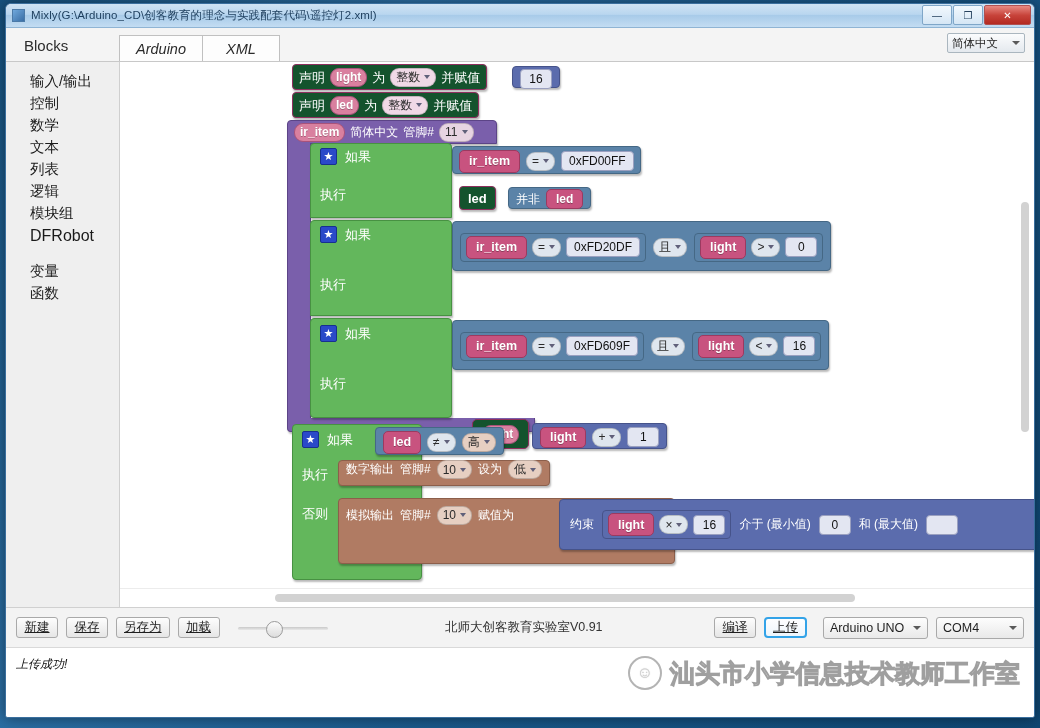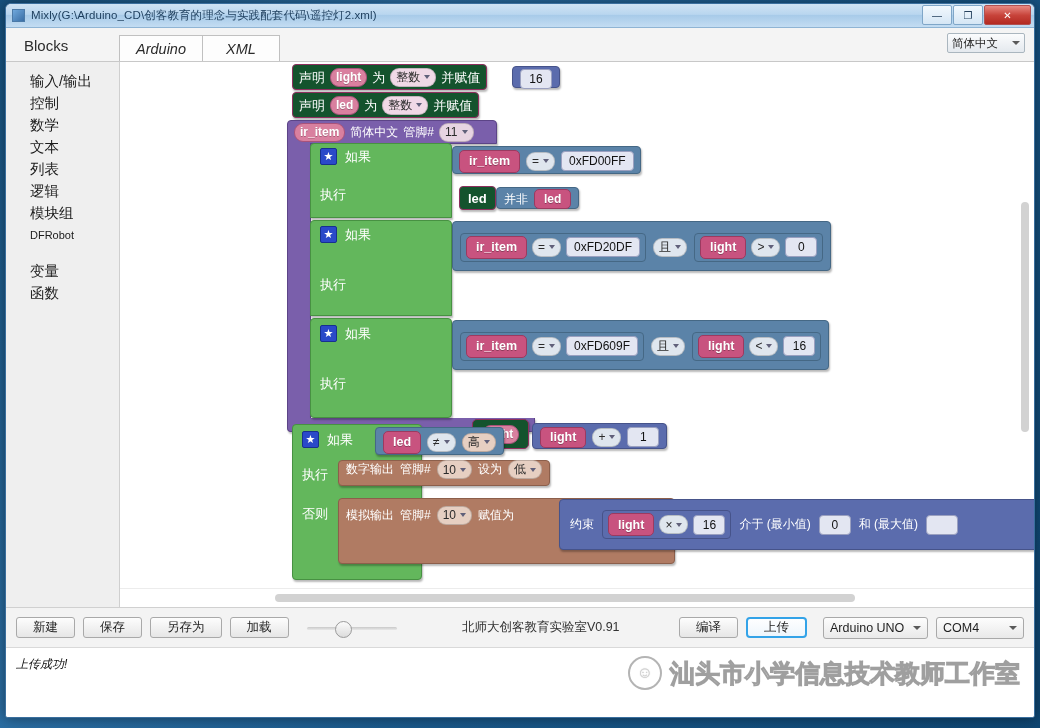--- a/index.html
+++ b/index.html
@@ -58,21 +58,21 @@
   .caret{width:0;height:0;border-left:4px solid transparent;border-right:4px solid transparent;
     border-top:4px solid #5a5a5a;}
 
   
   #body{display:flex;height:545px;background:#fff;}
   #sidebar{
     width:114px;background:#efefef;border-right:1px solid #cfcfcf;
     padding-top:8px;box-sizing:border-box;flex:none;
   }
   .cat{font-size:14.5px;color:#1a1a1a;padding:1.5px 0 1.5px 24px;line-height:19px;white-space:nowrap;}
-  .cat.latin{font-size:11px;}
+  .cat.latin{font-size:16px;}
   .cat-gap{height:14px;}
 
   #canvas{flex:1;position:relative;background:#ffffff;overflow:hidden;}
 
   
   #vscroll{position:absolute;right:5px;top:140px;width:8px;height:230px;
     background:#d2d2d2;border-radius:4px;}
   #hscroll{position:absolute;left:155px;bottom:5px;height:8px;width:580px;
     background:#d2d2d2;border-radius:4px;}
   #canvas-hr{position:absolute;left:0;right:0;bottom:18px;height:1px;background:#ececec;}
@@ -141,25 +141,26 @@
     width:15px;height:15px;background:#2a49c9;border:1px solid #17308f;border-radius:2px;
     display:flex;align-items:center;justify-content:center;color:#fff;font-size:11px;line-height:11px;
   }
 
   
   #toolbar{
     height:40px;background:#f3f3f3;border-top:1px solid #d0d0d0;
     display:flex;align-items:center;padding:0 10px;box-sizing:border-box;position:relative;
   }
   .tbtn{
-    height:21px;min-width:42px;padding:0 16px;margin-right:8px;
+    height:21px;min-width:42px;padding:0 7px;margin-right:8px;
     border:1px solid #a9a9a9;border-radius:3px;
     background:linear-gradient(to bottom,#fdfdfd,#e6e6e6);
     font-size:12.5px;color:#1f1f1f;display:flex;align-items:center;justify-content:center;
     box-sizing:border-box;
+    text-decoration:underline;
   }
   .tbtn.hl{border:2px solid #33a3e8;border-radius:4px;background:linear-gradient(to bottom,#fefeff,#eef6fc);}
   #slider{width:90px;height:14px;margin:0 6px 0 10px;position:relative;}
   #slider .track{position:absolute;top:6px;left:0;right:0;height:3px;
     background:linear-gradient(to bottom,#c9c9c9,#e8e8e8);border-radius:2px;}
   #slider .knob{position:absolute;left:28px;top:0;width:15px;height:15px;border-radius:50%;
     background:linear-gradient(to bottom,#fbfbfb,#dcdcdc);border:1px solid #9a9a9a;}
   #version{flex:1;text-align:center;font-size:12.5px;color:#333;}
   .tsel{
     height:22px;min-width:105px;margin-left:8px;padding:0 6px;
@@ -294,21 +295,21 @@
           </span>
           <span class="numfield wide">0xFD00FF</span>
         </div>
       </div>
 
       <div class="blk c-set sh" style="left:339px;top:124px;height:24px;border-radius:4px;padding:0 8px;">
         <div class="row" style="height:22px;">
           <span class="tx" style="font-weight:bold;">led</span>
         </div>
       </div>
-      <div class="blk c-steel sh" style="left:376px;top:125px;height:22px;border-radius:4px;padding:2px 7px;">
+      <div class="blk c-steel sh" style="left:388px;top:125px;height:22px;border-radius:4px;padding:2px 7px;">
         <div class="row" style="gap:6px;height:18px;">
           <span class="tx sm">并非</span>
           <span class="varblk" style="height:18px;font-size:12px;">led</span>
         </div>
       </div>
 
       <div class="blk c-green sh" style="left:190px;top:158px;width:142px;height:96px;border-radius:4px 4px 0 0;"></div>
       <div class="row" style="position:absolute;left:200px;top:164px;gap:8px;">
         <span class="star">★</span>
         <span class="tx">如果</span>

